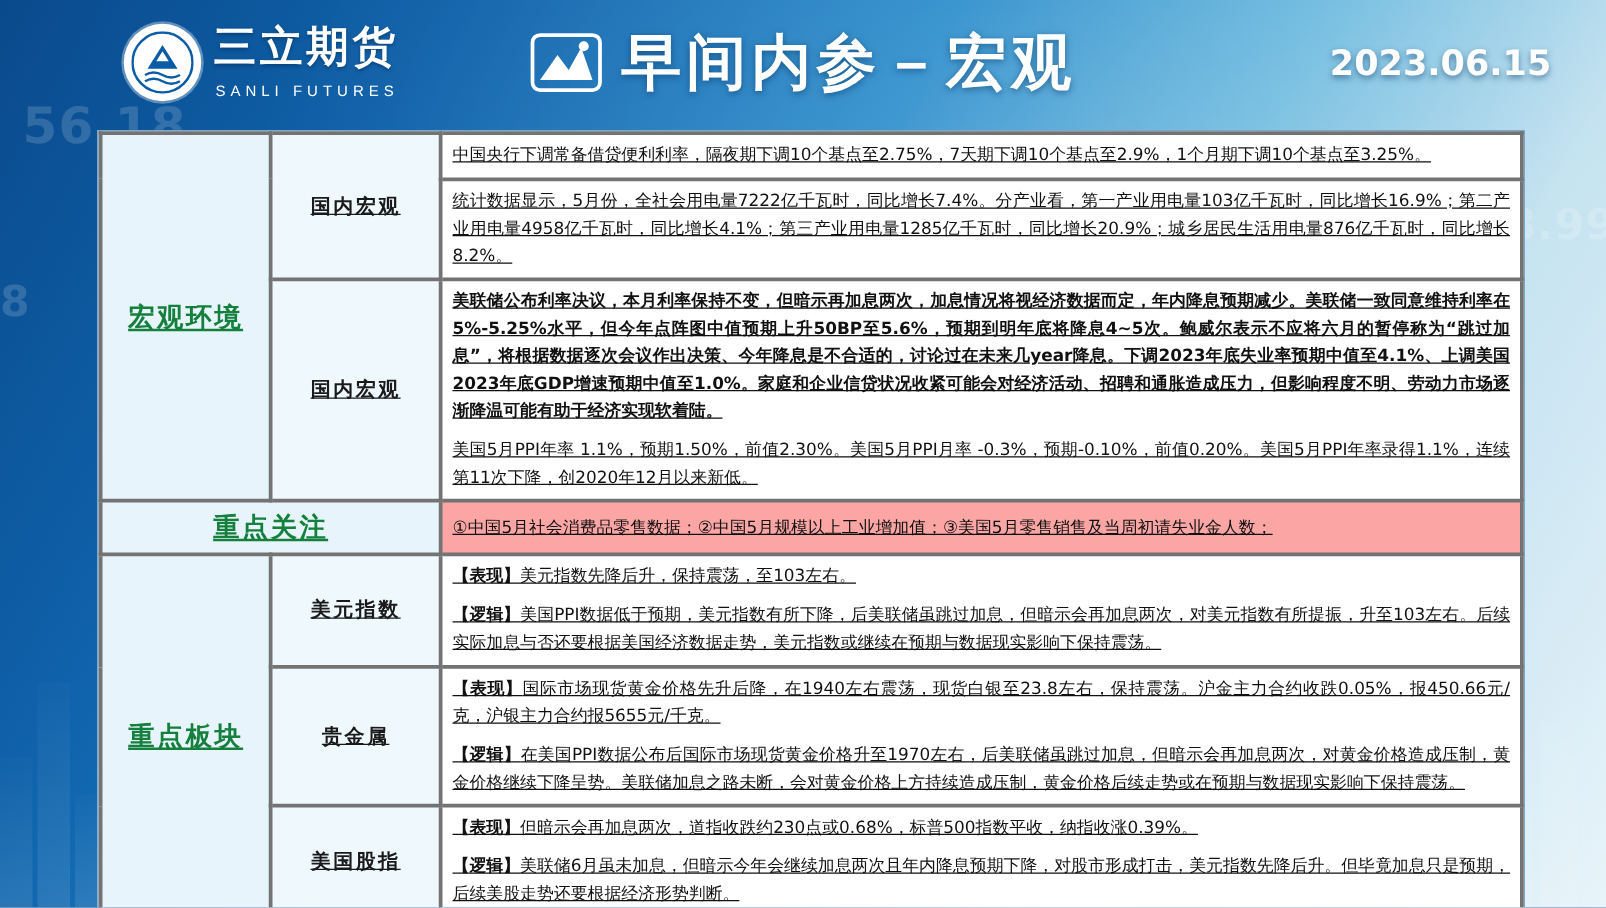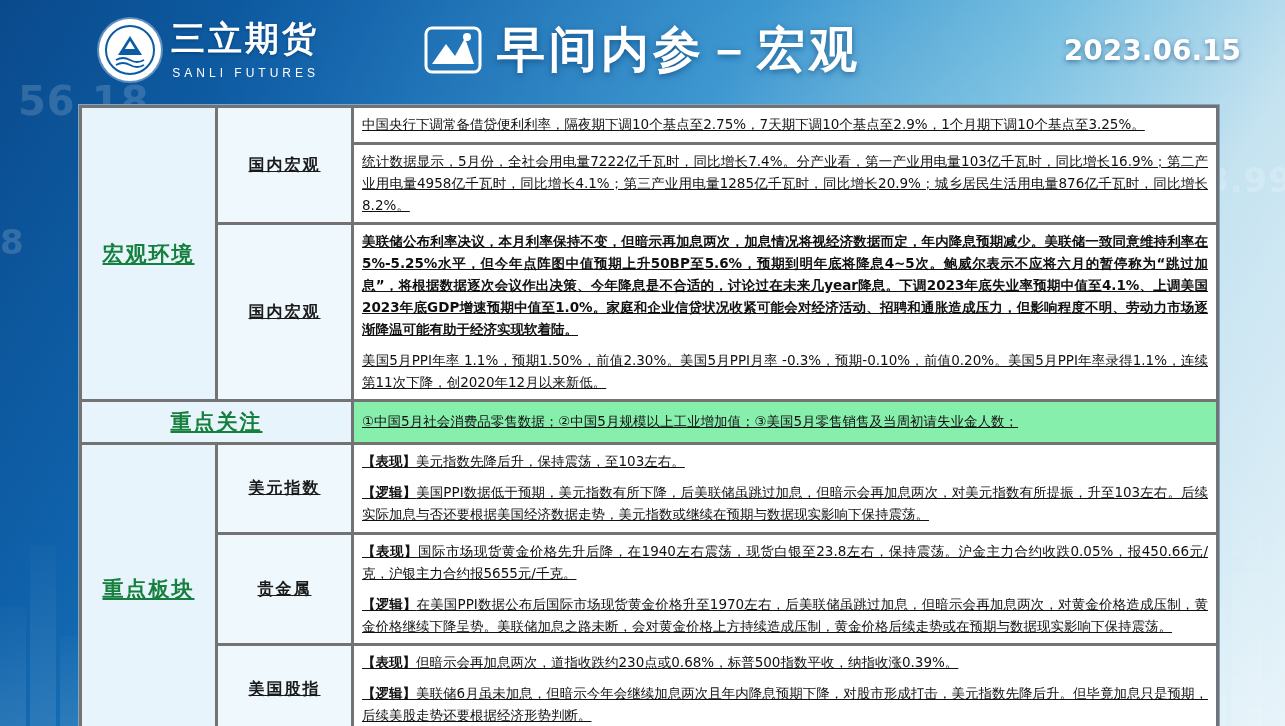--- a/index.html
+++ b/index.html
@@ -170,21 +170,21 @@
     font-size: 13.5px;
     line-height: 1.62;
     color: #111111;
     text-align: justify;
     padding: 7px 10px 7px 10px;
   }
   .body-cell p { margin: 0 0 9px 0; }
   .body-cell p:last-child { margin-bottom: 0; }
   .bold { font-weight: bold; }
   .focus-cell {
-    background: #86efac;
+    background: #fca5a5;
     font-family: "DejaVu Sans", sans-serif;
     font-size: 13.5px;
     color: #111111;
     padding: 9px 10px;
   }
   .focus-label {
     background: #e8f4fb;
   }
 </style>
 </head>

